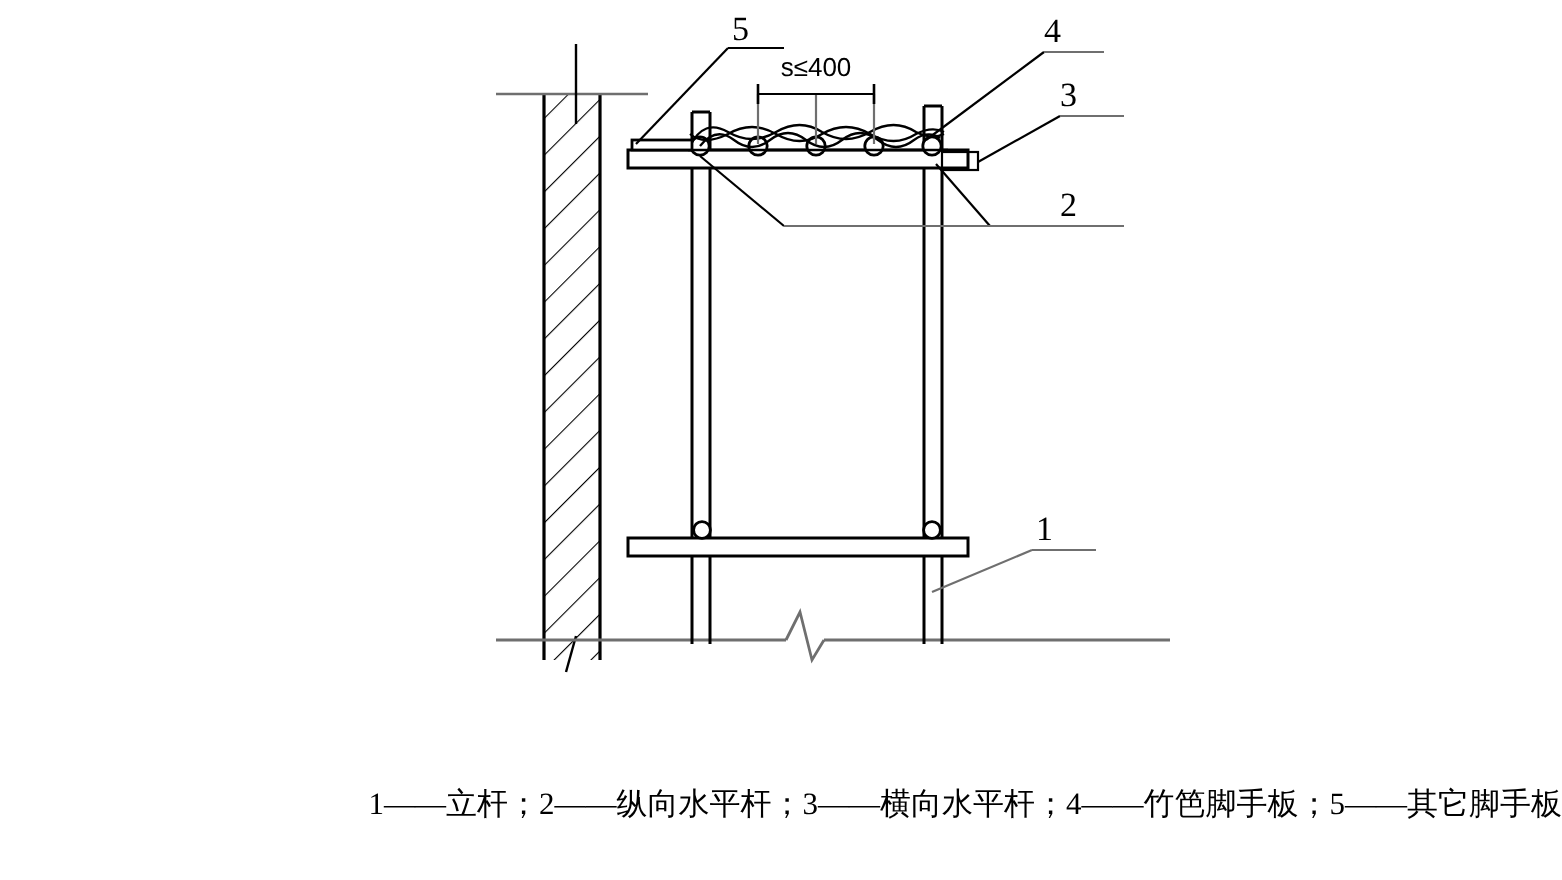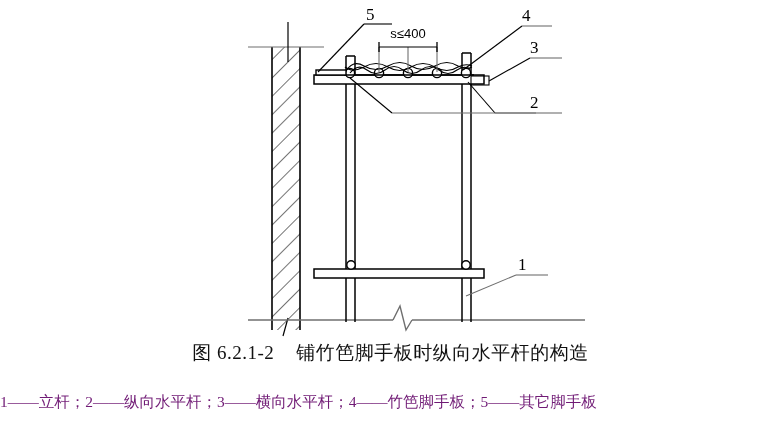--- a/index.html
+++ b/index.html
@@ -41,23 +41,23 @@
   }
   .caption-gap {
     display: inline-block;
     width: 22px;
   }
   .legend-block {
     position: absolute;
     left: 0;
     top: 392px;
     width: 781px;
-    text-align: left;
+    text-align: right;
     font-size: 15.5px;
-    color: #701a75;
+    color: #000000;
     white-space: nowrap;
   }
   .legend-item { white-space: nowrap; }
   .legend-sep { letter-spacing: 0; }
   text.dimlabel {
     font-family: "Liberation Sans", sans-serif;
     font-size: 13px;
     fill: #000;
   }
   text.callout {
@@ -184,21 +184,18 @@
     <line x1="392" y1="113" x2="536" y2="113" stroke="#6f6f6f" stroke-width="1.1"></line>
 
     <g>
       <line x1="466" y1="296" x2="516" y2="275" stroke="#6f6f6f" stroke-width="1.1"></line>
       <line x1="516" y1="275" x2="548" y2="275" stroke="#6f6f6f" stroke-width="1.1"></line>
       <text class="callout" x="518" y="270">1</text>
     </g>
 
   </svg>
 
-  <div class="caption-block">
-    <span>图 6.2.1-2</span><span class="caption-gap"></span><span>铺竹笆脚手板时纵向水平杆的构造</span>
-  </div>
 
   <div class="legend-block">
     <span class="legend-item"><span>1</span><span>——</span><span>立杆</span><span class="legend-sep">；</span></span><span class="legend-item"><span>2</span><span>——</span><span>纵向水平杆</span><span class="legend-sep">；</span></span><span class="legend-item"><span>3</span><span>——</span><span>横向水平杆</span><span class="legend-sep">；</span></span><span class="legend-item"><span>4</span><span>——</span><span>竹笆脚手板</span><span class="legend-sep">；</span></span><span class="legend-item"><span>5</span><span>——</span><span>其它脚手板</span></span>
   </div>
 
 </div>
 
 </body></html>

